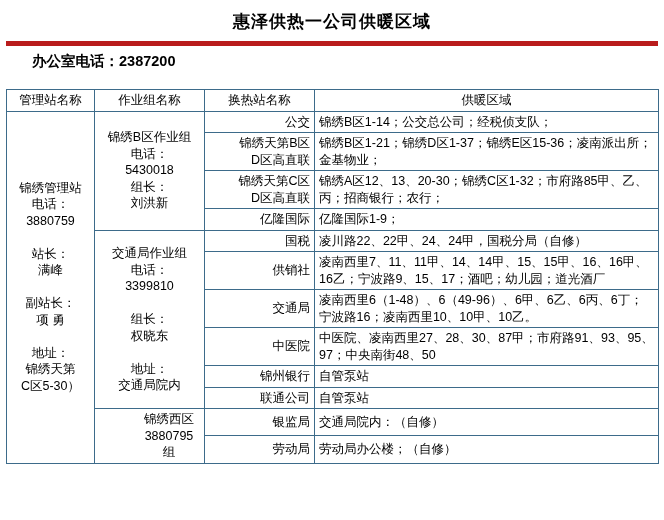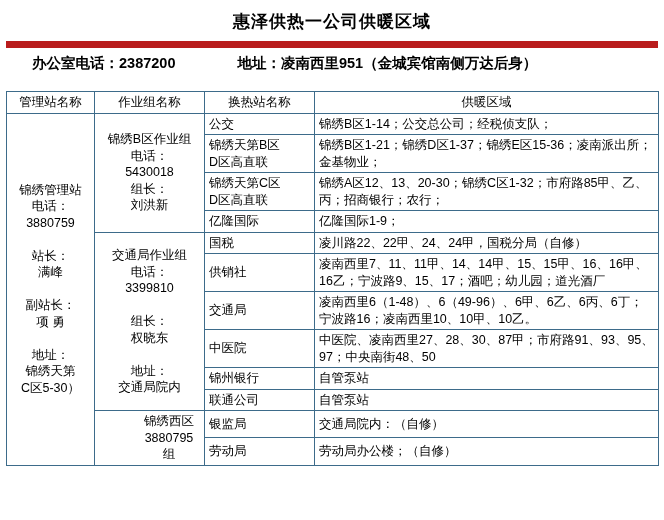--- a/index.html
+++ b/index.html
@@ -27,21 +27,21 @@
     letter-spacing: 1px;
     padding-top: 10px;
     padding-bottom: 8px;
   }
   .subhead {
     display: flex;
     align-items: center;
     font-size: 14.5px;
     font-weight: bold;
     padding: 6px 0 10px 0;
-    border-top: 7px solid #b91c1c;
+    border-top: 5px solid #b91c1c;
     margin: 0 6px;
     box-sizing: border-box;
   }
   .subhead .phone {
     padding-left: 26px;
     white-space: nowrap;
   }
   .subhead .addr {
     padding-left: 62px;
     white-space: nowrap;
@@ -60,21 +60,21 @@
     vertical-align: middle;
     word-break: break-all;
   }
   td.hdr {
     text-align: center;
     font-weight: normal;
     font-size: 13px;
     padding: 3px 2px;
   }
   td.c {
-    text-align: left;
+    text-align: right;
   }
   td.l {
     text-align: left;
   }
   td.station {
     text-align: center;
     font-size: 13px;
     line-height: 1.9;
     vertical-align: top;
     padding-top: 26px;
@@ -98,21 +98,20 @@
 </style>
 </head>
 <body>
 
 <div class="page">
 
   <div class="title">惠泽供热一公司供暖区域</div>
 
   <div class="subhead">
     <span class="phone">办公室电话：2387200</span>
-    <span class="addr">地址：凌南西里951（金城宾馆南侧万达后身）</span>
   </div>
 
   <table class="grid">
     <colgroup>
       <col class="col1">
         <col class="col2">
         <col class="col3">
         <col class="col4">
     </colgroup>
     <tbody>

